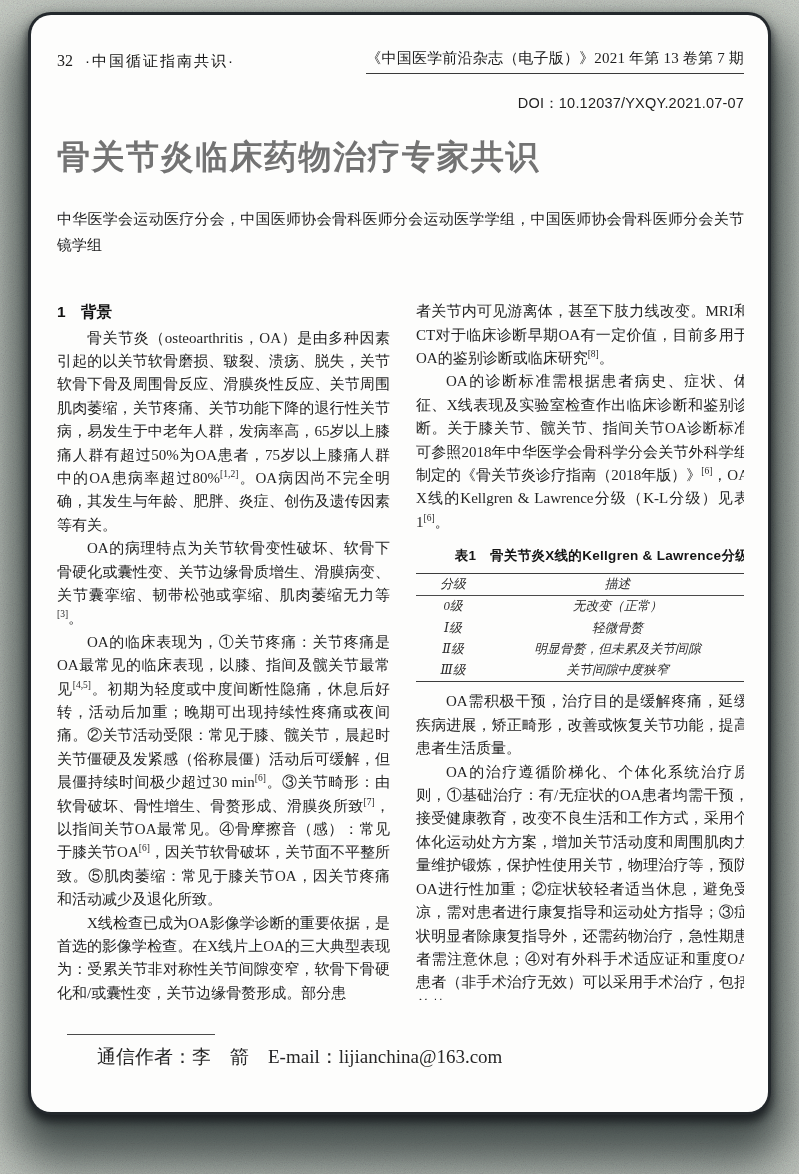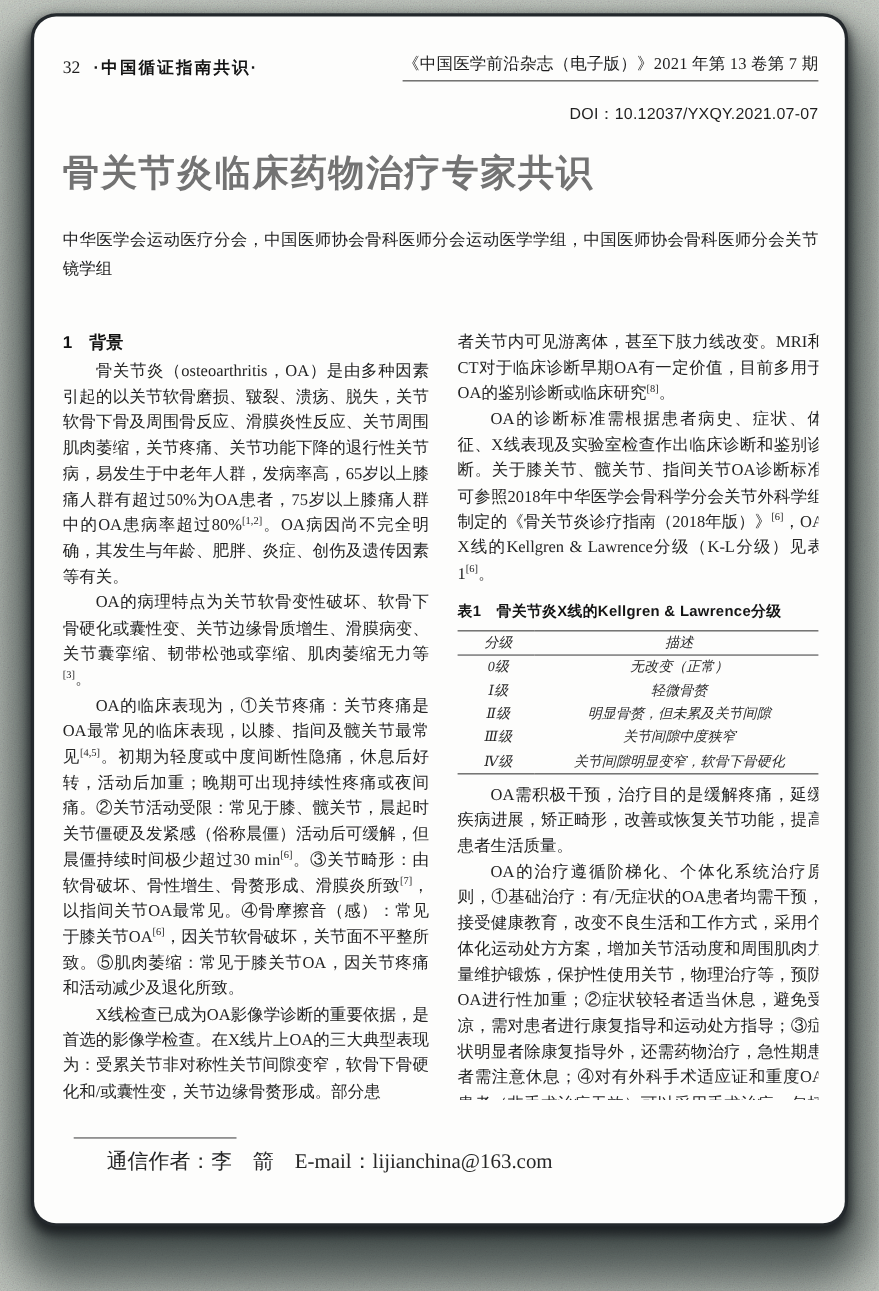--- a/index.html
+++ b/index.html
@@ -55,21 +55,21 @@
     align-items: baseline;
     gap: 12px;
     padding-top: 3px;
   }
   .rh-pageno {
     font-size: 16px;
     color: #1d1d1d;
   }
   .rh-section {
     font-family: "Liberation Sans", "DejaVu Sans", sans-serif;
-    font-weight: bold;
+    font-weight: normal;
     letter-spacing: 2px;
     color: #141414;
     font-size: 15px;
   }
   .rh-journal {
     font-size: 15px;
     color: #1d1d1d;
     border-bottom: 1.5px solid #3a3a3a;
     padding-bottom: 5px;
     letter-spacing: 0.2px;
@@ -136,21 +136,21 @@
   }
 
   
   .table-block {
     margin: 10px 0 8px 0;
   }
   .table-caption {
     font-family: "Liberation Sans", "DejaVu Sans", sans-serif;
     font-weight: bold;
     font-size: 13.5px;
-    text-align: left;
+    text-align: right;
     color: #151515;
     margin-bottom: 5px;
     letter-spacing: 0.3px;
   }
   table.kl-table {
     width: 100%;
     border-collapse: collapse;
     font-size: 12.8px;
     font-style: italic;
     color: #2a2a2a;
@@ -261,24 +261,20 @@
                 <td class="col-desc">轻微骨赘</td>
               </tr>
               <tr>
                 <td class="col-grade">Ⅱ级</td>
                 <td class="col-desc">明显骨赘，但未累及关节间隙</td>
               </tr>
               <tr>
                 <td class="col-grade">Ⅲ级</td>
                 <td class="col-desc">关节间隙中度狭窄</td>
               </tr>
-              <tr>
-                <td class="col-grade">Ⅳ级</td>
-                <td class="col-desc">关节间隙明显变窄，软骨下骨硬化</td>
-              </tr>
             </tbody>
           </table>
         </div>
 
         <p class="para">OA需积极干预，治疗目的是缓解疼痛，延缓疾病进展，矫正畸形，改善或恢复关节功能，提高患者生活质量。</p>
         <p class="para">OA的治疗遵循阶梯化、个体化系统治疗原则，①基础治疗：有/无症状的OA患者均需干预，接受健康教育，改变不良生活和工作方式，采用个体化运动处方方案，增加关节活动度和周围肌肉力量维护锻炼，保护性使用关节，物理治疗等，预防OA进行性加重；②症状较轻者适当休息，避免受凉，需对患者进行康复指导和运动处方指导；③症状明显者除康复指导外，还需药物治疗，急性期患者需注意休息；④对有外科手术适应证和重度OA患者（非手术治疗无效）可以采用手术治疗，包括关节</p>
       </div>
     </div>
 
     <div class="page-footer">

